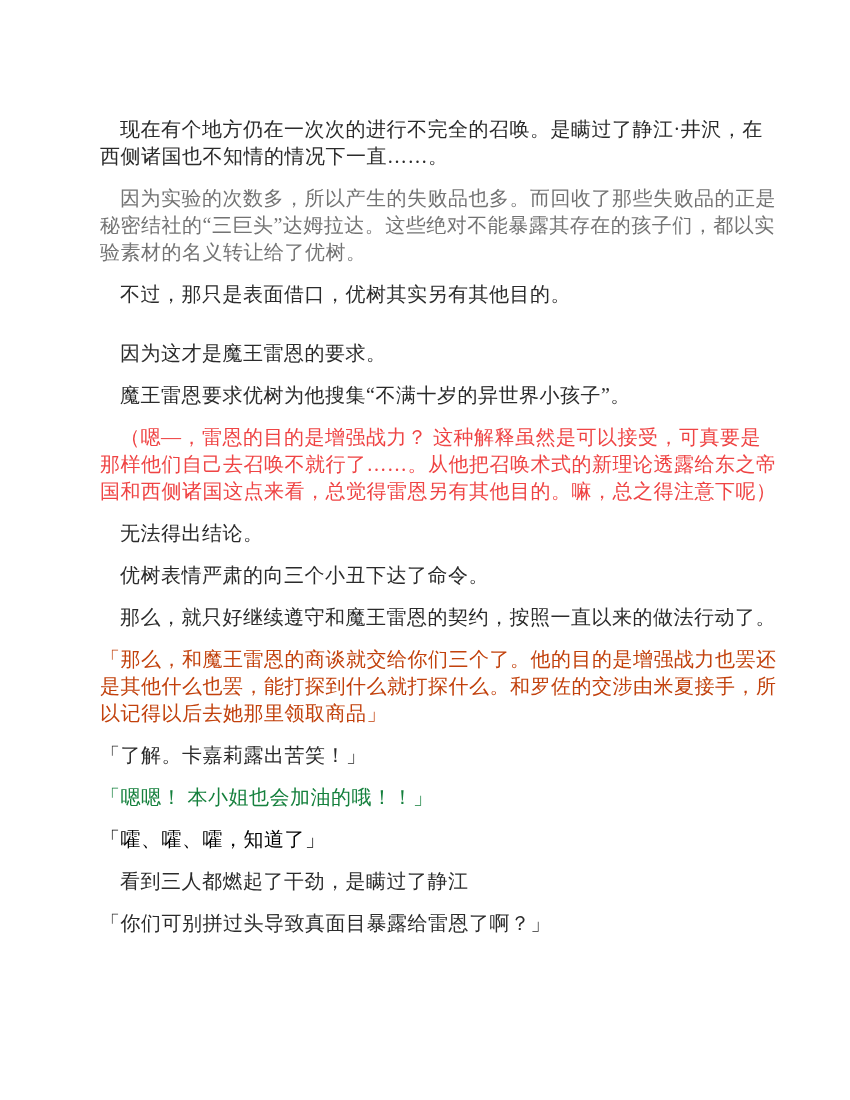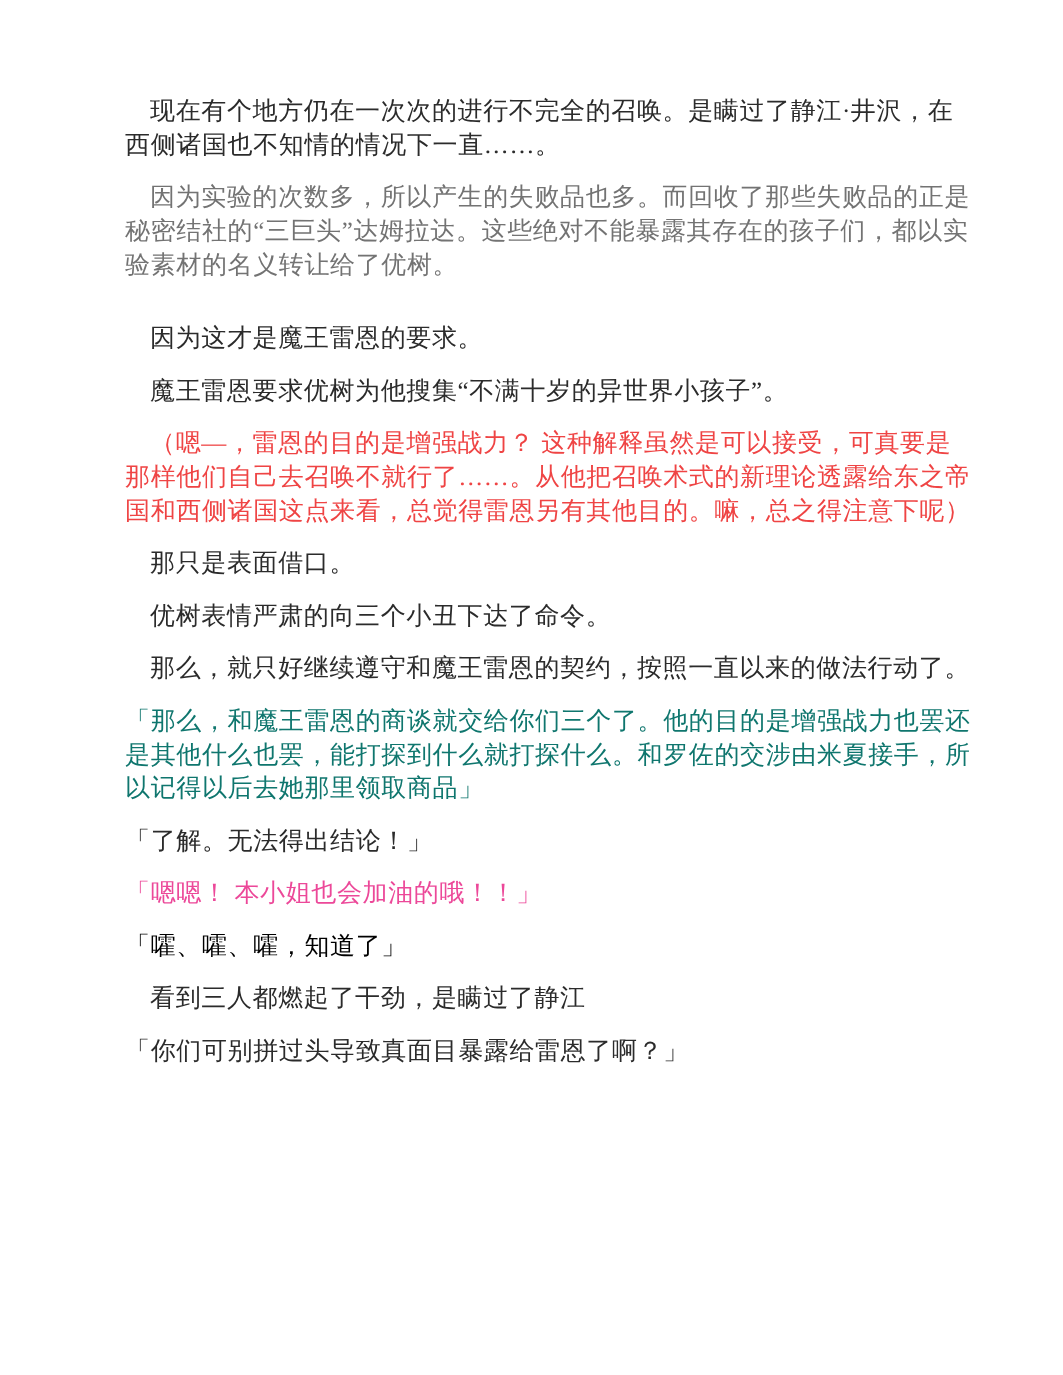--- a/index.html
+++ b/index.html
@@ -11,21 +11,21 @@
     width: 850px;
     height: 1100px;
     background: #ffffff;
     overflow: hidden;
     font-family: "Liberation Serif", "DejaVu Serif", serif;
   }
   .page {
     box-sizing: border-box;
     width: 850px;
     height: 1100px;
-    padding: 76px 73px 0 100px;
+    padding: 116px 73px 0 100px;
     background: #ffffff;
     overflow: hidden;
   }
   .content {
     width: 100%;
   }
   .para {
     margin: 0 0 15px 0;
     font-size: 20px;
     line-height: 27px;
@@ -39,26 +39,27 @@
     text-indent: 1em;
   }
 </style>
 </head>
 <body style="background: rgb(255, 255, 255);">
 
 <div class="page">
   <div class="content">
       <p class="para indent" style="color: rgb(43, 43, 43);">现在有个地方仍在一次次的进行不完全的召唤。是瞒过了静江·井沢，在西侧诸国也不知情的情况下一直……。</p>
       <p class="para indent" style="color: #737373;">因为实验的次数多，所以产生的失败品也多。而回收了那些失败品的正是秘密结社的“三巨头”达姆拉达。这些绝对不能暴露其存在的孩子们，都以实验素材的名义转让给了优树。</p>
+      <p class="para indent" style="color: rgb(43, 43, 43);">不过，那只是表面借口，优树其实另有其他目的。</p>
       <p class="para indent" style="color: rgb(43, 43, 43); margin-top: 32px;">因为这才是魔王雷恩的要求。</p>
       <p class="para indent" style="color: rgb(43, 43, 43);">魔王雷恩要求优树为他搜集“不满十岁的异世界小孩子”。</p>
       <p class="para indent" style="color: #ef4444;">（嗯—，雷恩的目的是增强战力？ 这种解释虽然是可以接受，可真要是那样他们自己去召唤不就行了……。从他把召唤术式的新理论透露给东之帝国和西侧诸国这点来看，总觉得雷恩另有其他目的。嘛，总之得注意下呢）</p>
-      <p class="para indent" style="color: rgb(43, 43, 43);">那只是表面借口。</p>
+      <p class="para indent" style="color: rgb(43, 43, 43);">无法得出结论。</p>
       <p class="para indent" style="color: rgb(43, 43, 43);">优树表情严肃的向三个小丑下达了命令。</p>
       <p class="para indent" style="color: rgb(43, 43, 43);">那么，就只好继续遵守和魔王雷恩的契约，按照一直以来的做法行动了。</p>
-      <p class="para" style="color: #0f766e;">「那么，和魔王雷恩的商谈就交给你们三个了。他的目的是增强战力也罢还是其他什么也罢，能打探到什么就打探什么。和罗佐的交涉由米夏接手，所以记得以后去她那里领取商品」</p>
-      <p class="para" style="color: rgb(43, 43, 43);">「了解。无法得出结论！」</p>
-      <p class="para" style="color: #ec4899;">「嗯嗯！ 本小姐也会加油的哦！！」</p>
+      <p class="para" style="color: #c2410c;">「那么，和魔王雷恩的商谈就交给你们三个了。他的目的是增强战力也罢还是其他什么也罢，能打探到什么就打探什么。和罗佐的交涉由米夏接手，所以记得以后去她那里领取商品」</p>
+      <p class="para" style="color: rgb(43, 43, 43);">「了解。卡嘉莉露出苦笑！」</p>
+      <p class="para" style="color: #15803d;">「嗯嗯！ 本小姐也会加油的哦！！」</p>
       <p class="para" style="color: #000000;">「嚯、嚯、嚯，知道了」</p>
       <p class="para indent" style="color: rgb(43, 43, 43);">看到三人都燃起了干劲，是瞒过了静江</p>
       <p class="para" style="color: rgb(43, 43, 43);">「你们可别拼过头导致真面目暴露给雷恩了啊？」</p>
     </div>
 </div>
 
 </body></html>

